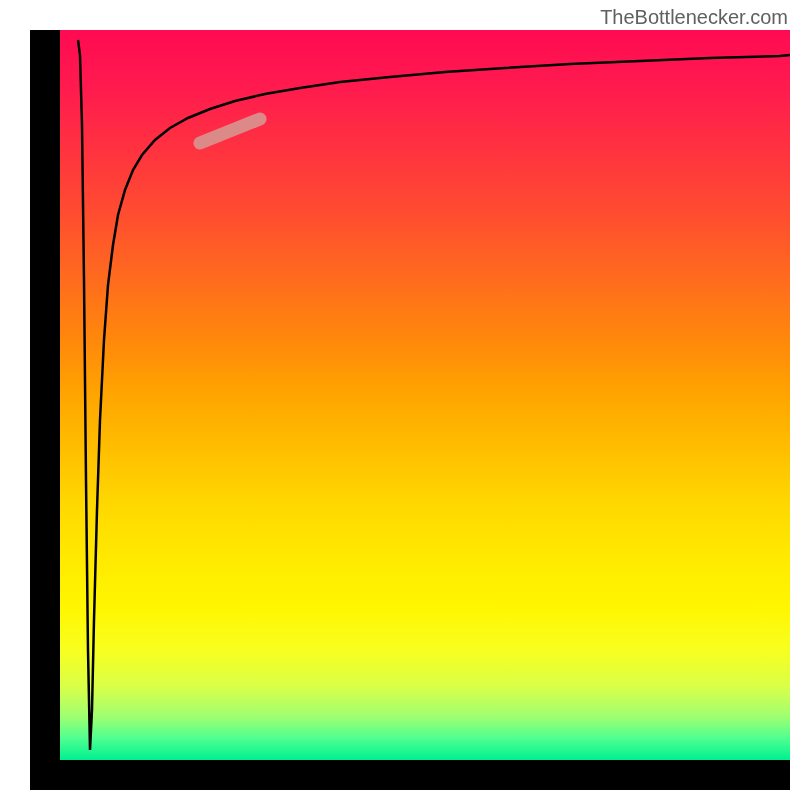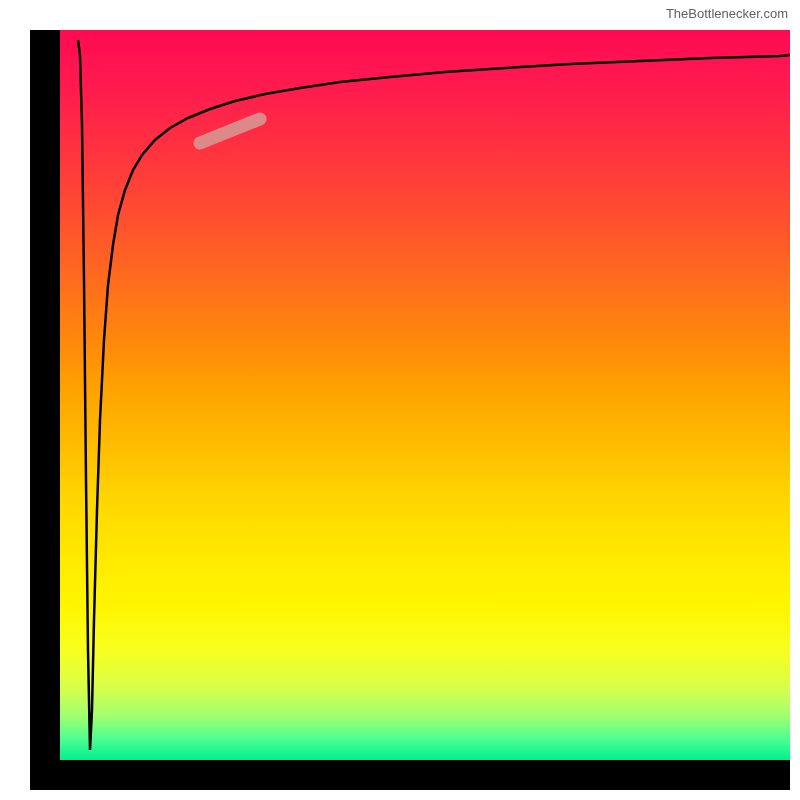--- a/index.html
+++ b/index.html
@@ -14,21 +14,21 @@
       background: #ffffff;
       position: relative;
       overflow: hidden;
     }
 
     .watermark {
       position: absolute;
       top: 6px;
       right: 12px;
       font-family: Arial, sans-serif;
-      font-size: 13px;
+      font-size: 20px;
       color: #606060;
       z-index: 100;
     }
 
     .chart-container {
       position: absolute;
       top: 30px;
       left: 30px;
       width: 760px;
       height: 760px;

